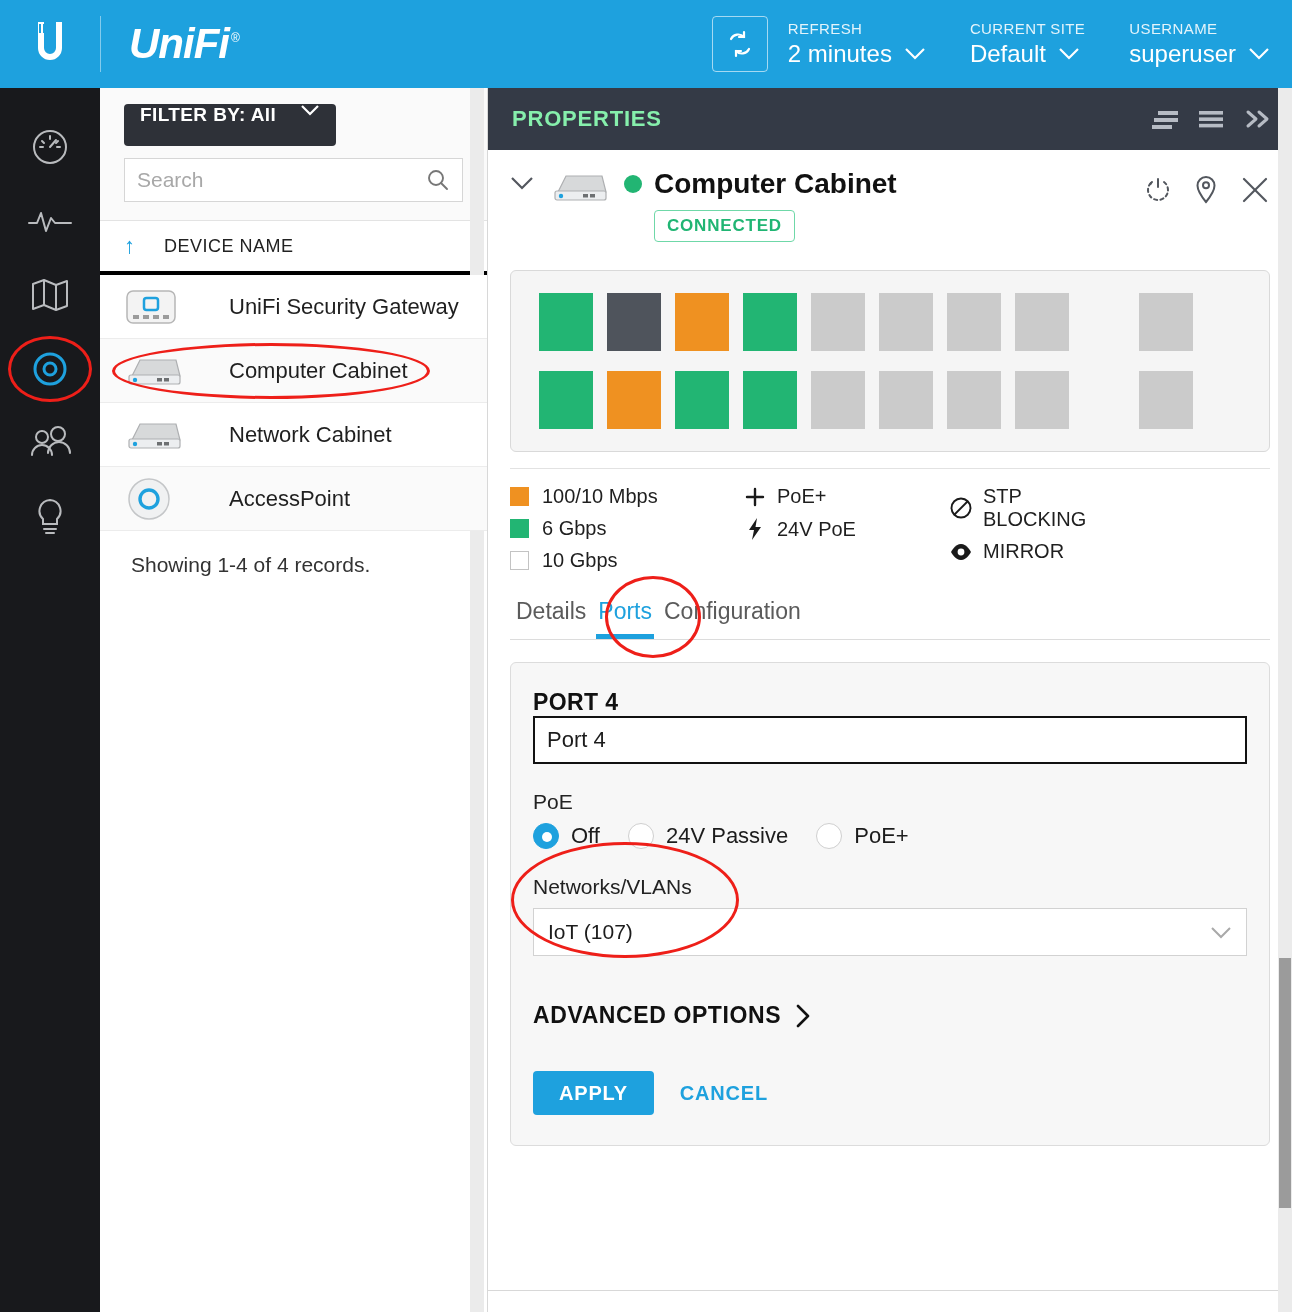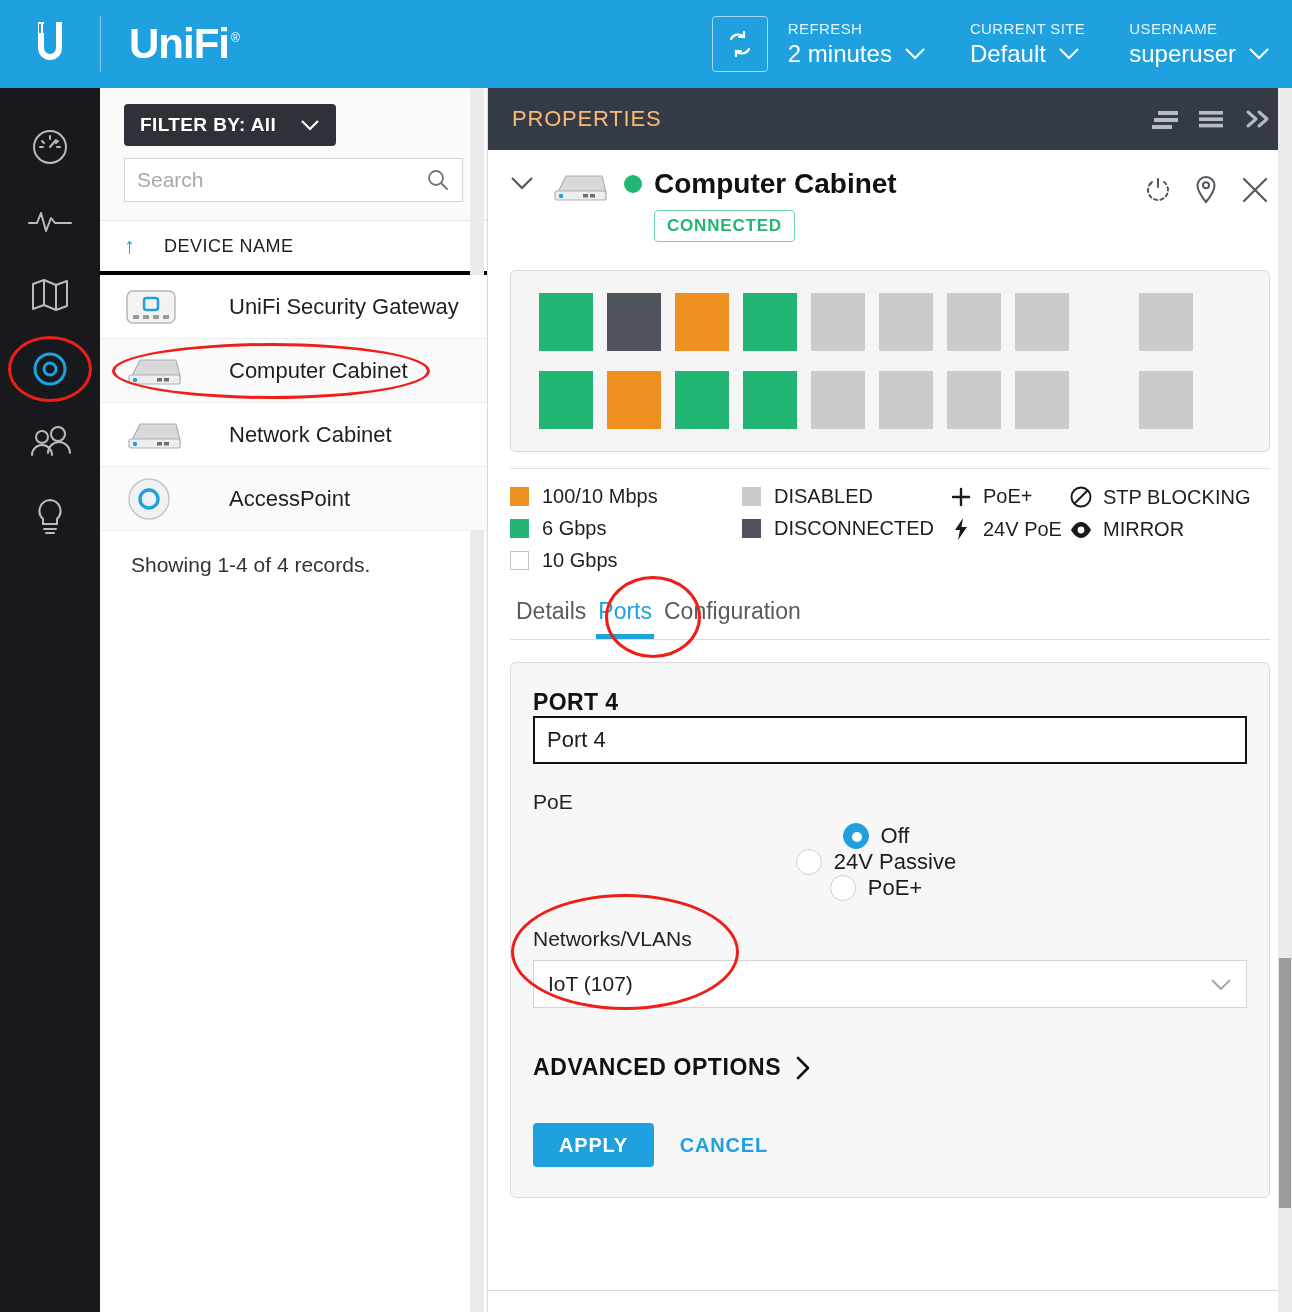--- a/index.html
+++ b/index.html
@@ -15,21 +15,21 @@
   .topbar {
     position: absolute; left: 0; top: 0; width: 1292px; height: 88px;
     background: #1ea1de;
     display: flex; align-items: center;
   }
   .logo-u { width: 100px; display: flex; align-items: center; justify-content: center; }
   .logo-divider { width: 1px; height: 56px; background: rgba(255,255,255,.45); }
   .logo-unifi { margin-left: 28px; display: flex; align-items: flex-end; }
   .logo-unifi-text {
     font-size: 42px; font-weight: bold; color: #fff; letter-spacing: -1px;
-    line-height: 1;
+    font-style: italic; line-height: 1;
   }
   .logo-reg { font-size: 12px; color: #fff; margin-left: 2px; margin-bottom: 20px; }
 
   .top-right { margin-left: auto; display: flex; align-items: center; padding-right: 22px; }
   .refresh-box {
     width: 56px; height: 56px; border: 1px solid rgba(255,255,255,.6);
     border-radius: 4px; display: flex; align-items: center; justify-content: center;
     margin-right: 20px;
   }
   .tb-group { margin-right: 44px; }
@@ -59,21 +59,21 @@
   }
 
   
   .devpanel {
     position: absolute; left: 100px; top: 88px; width: 388px; height: 1224px;
     background: #ffffff; border-right: 1px solid #d8d8d8;
   }
   .filter-head { background: #fafafa; padding: 16px 24px 18px 24px; border-bottom:1px solid #e3e3e3;}
   .filter-btn {
     background: #2e3138; color: #fff; border-radius: 4px;
-    height: 42px; width: 212px; display: flex; align-items: center;
+    height: 42px; width: 212px; display: flex; 
     padding: 0 16px; font-size: 19px; font-weight: bold; letter-spacing: .4px;
   }
   .filter-caret { margin-left: auto; }
   .search-wrap {
     margin-top: 12px; height: 44px; border: 1px solid #d6d6d6; background: #fff;
     display: flex; align-items: center; padding: 12px 12px;
   }
   .search-input {
     flex: 1; border: none; outline: none; font-size: 21px; color: #333;
     font-family: "Liberation Sans", sans-serif; background: transparent;
@@ -106,21 +106,21 @@
 
   
   .props {
     position: absolute; left: 488px; top: 88px; width: 804px; height: 1224px;
     background: #ffffff;
   }
   .props-head {
     height: 62px; background: #343a46; display: flex; align-items: center;
     padding: 0 20px 0 24px;
   }
-  .props-title { color: #fdba74; font-size: 22px; font-weight: normal; letter-spacing: .8px; }
+  .props-title { color: #86efac; font-size: 22px; font-weight: bold; letter-spacing: .8px; }
   .props-head-icons { margin-left: auto; display: flex; align-items: center; gap: 20px; }
 
   .dev-head { padding: 18px 22px 14px 22px; display: flex; align-items: flex-start; }
   .dh-caret { margin-top: 8px; margin-right: 16px; }
   .dh-icon { margin-right: 14px; margin-top: 2px; }
   .dh-body { flex: 1; }
   .dh-titlerow { display: flex; align-items: center; }
   .dh-dot { width: 18px; height: 18px; border-radius: 50%; background: #22b573; margin-right: 12px; }
   .dh-title { font-size: 28px; font-weight: bold; color: #111; }
   .badge {
@@ -176,21 +176,21 @@
     margin: 22px 22px 0 22px; border: 1px solid #dcdcdc; border-radius: 6px;
     background: #f7f7f7; padding: 26px 22px 30px 22px;
   }
   .portcard-title { font-size: 23px; font-weight: bold; color: #111; letter-spacing: .4px; }
   .fld-label { font-size: 21px; color: #222; margin-top: 26px; margin-bottom: 9px; }
   .txtinput {
     width: 100%; height: 48px; border: 2px solid #111; background: #fff;
     font-size: 22px; color: #1c1c1c; padding: 0 12px; outline: none;
     font-family: "Liberation Sans", sans-serif;
   }
-  .radios { display: flex; align-items: center; margin-top: 4px; flex-direction: column; }
+  .radios { display: flex; align-items: center; margin-top: 4px; }
   .radio-item { display: flex; align-items: center; margin-right: 28px; }
   .radio {
     width: 26px; height: 26px; border-radius: 50%; border: 1px solid #cfcfcf;
     background: #fff; margin-right: 12px; position: relative; flex: none;
   }
   .radio.on { background: #1ea1de; border-color: #1ea1de; }
   .radio.on::after {
     content: ""; position: absolute; left: 8px; top: 8px; width: 10px; height: 10px;
     border-radius: 50%; background: #fff;
   }
@@ -548,30 +548,20 @@
         <div class="litem">
           <span class="swatch" style="background:#22b573"></span>
           <span>6 Gbps</span>
         </div>
         <div class="litem">
           <span class="swatch" style="background:#fff;border:1px solid #c3c3c3"></span>
           <span>10 Gbps</span>
         </div>
       </div>
 
-      <div class="lcol">
-        <div class="litem">
-          <span class="swatch" style="background:#cbcbcb"></span>
-          <span>DISABLED</span>
-        </div>
-        <div class="litem">
-          <span class="swatch" style="background:#4f545c"></span>
-          <span>DISCONNECTED</span>
-        </div>
-      </div>
 
       <div class="lcol">
         <div class="litem">
           <span class="lglyph">
             <svg width="22" height="22" viewBox="0 0 22 22" fill="none" stroke="#1a1a1a" stroke-width="2.4" stroke-linecap="round">
                 <path d="M11 3 V19 M3 11 H19"></path>
               </svg>
           </span>
           <span>PoE+</span>
         </div>

